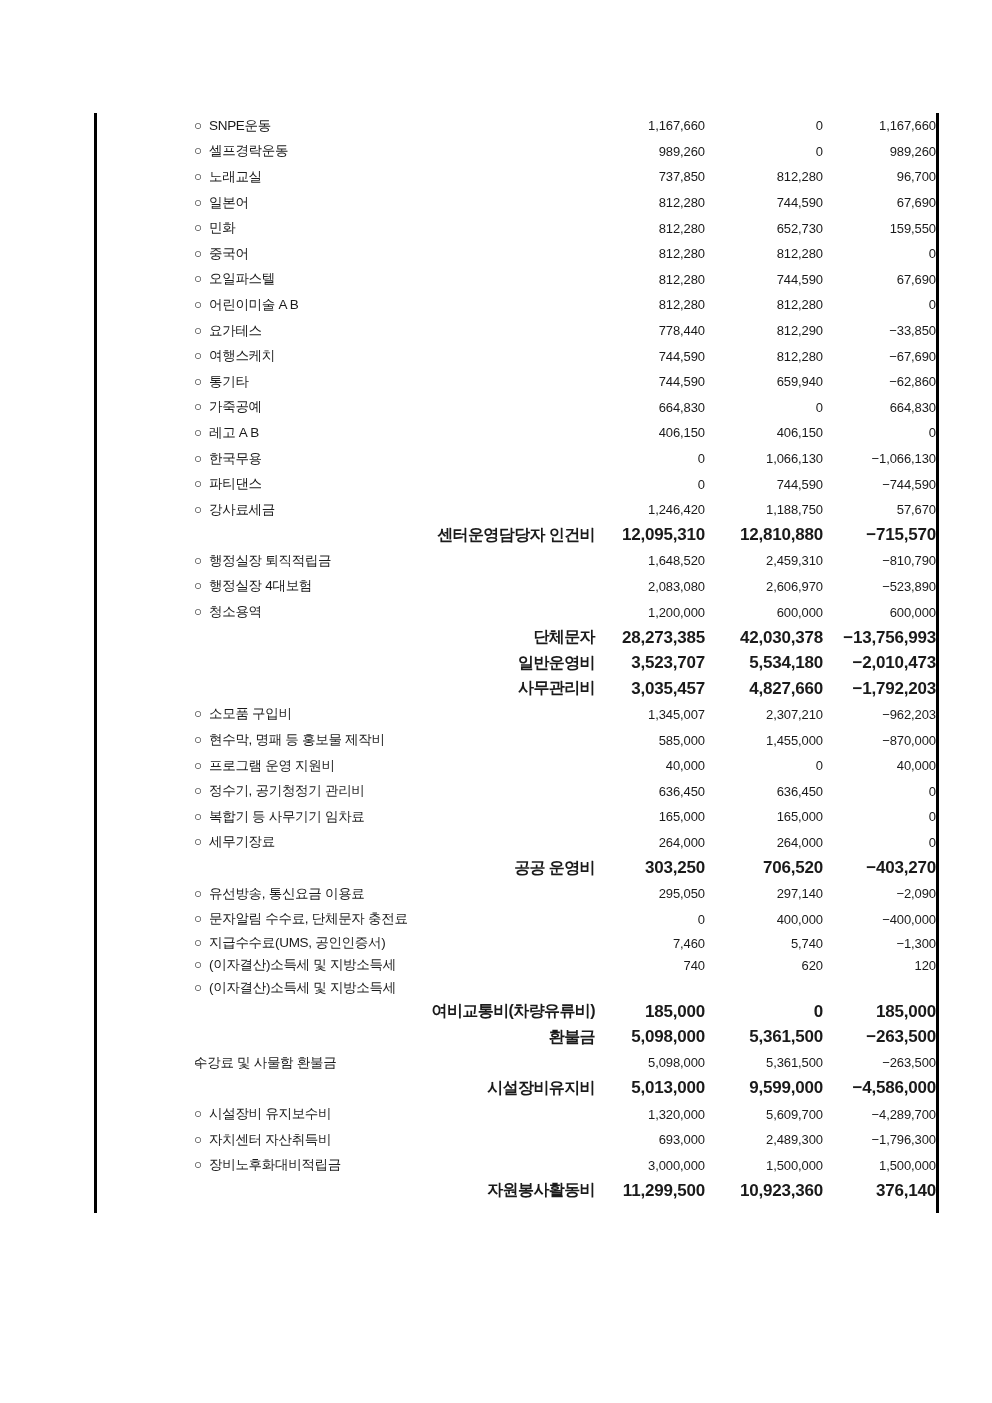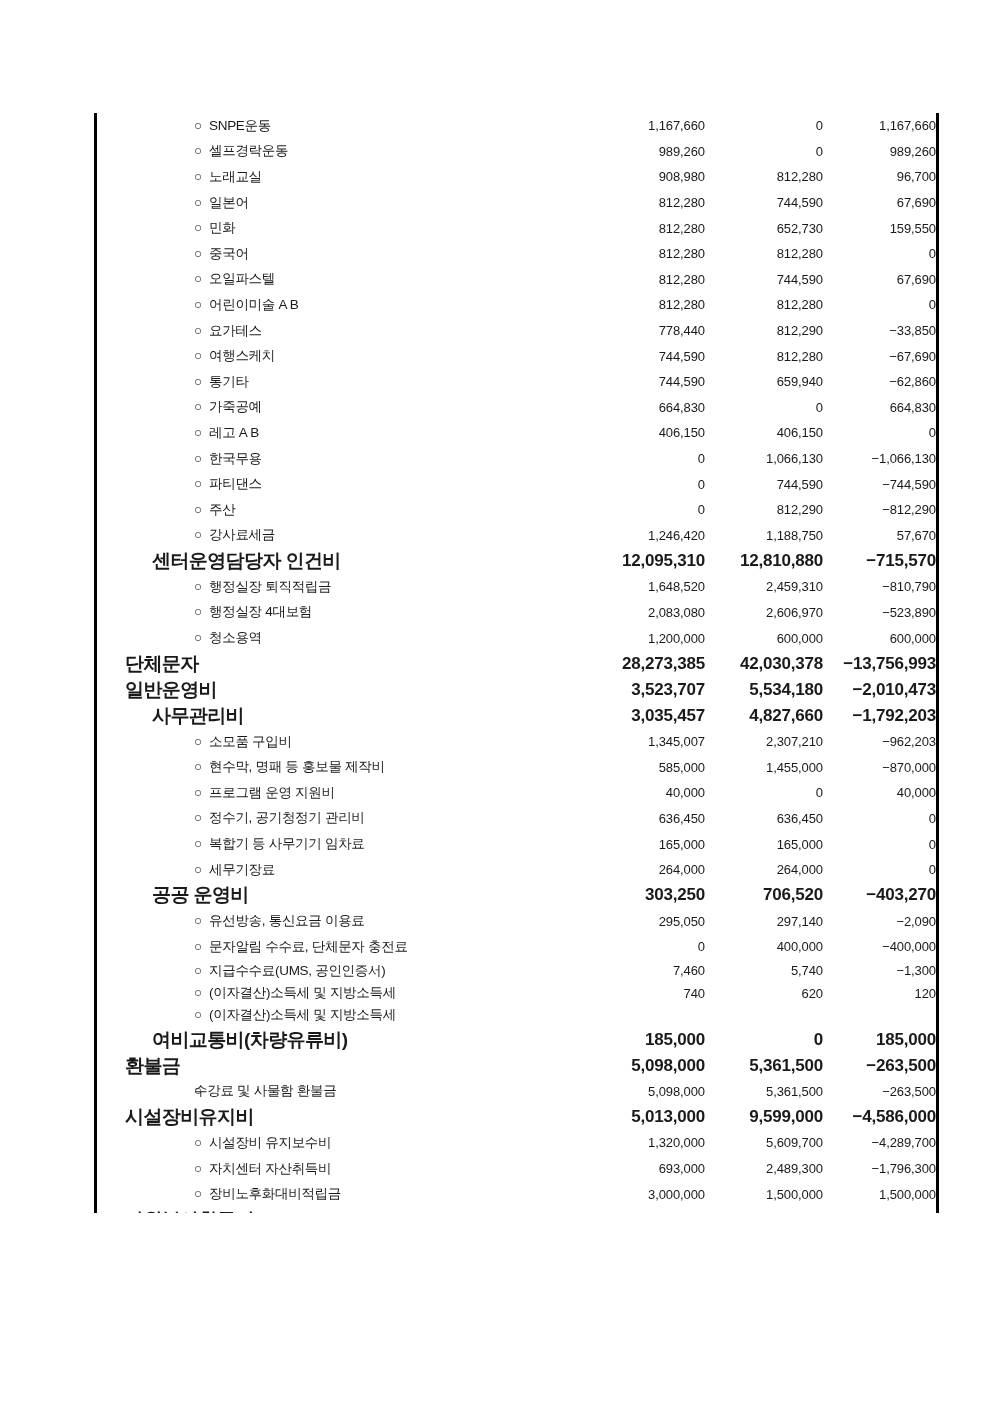--- a/index.html
+++ b/index.html
@@ -64,21 +64,21 @@
     white-space:nowrap;
     font-size:13.5px;
     letter-spacing:-0.3px;
   }
   .item .lbl{padding-left:42px;}
   .item .bullet{display:inline-block;width:15px;}
   .item.nogap .bullet{width:0;margin-right:0;}
 
   
   tr.hd td{font-weight:bold;}
-  tr.hd .lbl{font-size:19px;letter-spacing:-0.6px;}
+  tr.hd .lbl{font-size:16px;letter-spacing:-0.6px;text-align:right;}
   tr.hd .num{font-size:17px;letter-spacing:-0.2px;}
 
   
   .tb-top td{border-top:1px solid #000;}
   .tb-bot td{border-bottom:1px solid #000;}
 </style>
 </head>
 <body>
 
 <div class="page">
@@ -110,21 +110,21 @@
           <td class="vr2"></td>
           <td class="lbl"><span class="bullet">○</span><span>셀프경락운동</span></td>
           <td class="num">989,260</td>
           <td class="num">0</td>
           <td class="num last">989,260</td>
         </tr>
         <tr class="r item">
           <td class="vr1"></td>
           <td class="vr2"></td>
           <td class="lbl"><span class="bullet">○</span><span>노래교실</span></td>
-          <td class="num">908,980</td>
+          <td class="num">737,850</td>
           <td class="num">812,280</td>
           <td class="num last">96,700</td>
         </tr>
         <tr class="r item">
           <td class="vr1"></td>
           <td class="vr2"></td>
           <td class="lbl"><span class="bullet">○</span><span>일본어</span></td>
           <td class="num">812,280</td>
           <td class="num">744,590</td>
           <td class="num last">67,690</td>
@@ -210,28 +210,20 @@
           <td class="num last">−1,066,130</td>
         </tr>
         <tr class="r item">
           <td class="vr1"></td>
           <td class="vr2"></td>
           <td class="lbl"><span class="bullet">○</span><span>파티댄스</span></td>
           <td class="num">0</td>
           <td class="num">744,590</td>
           <td class="num last">−744,590</td>
         </tr>
-        <tr class="r item">
-          <td class="vr1"></td>
-          <td class="vr2"></td>
-          <td class="lbl"><span class="bullet">○</span><span>주산</span></td>
-          <td class="num">0</td>
-          <td class="num">812,290</td>
-          <td class="num last">−812,290</td>
-        </tr>
         <tr class="r item tb-bot">
           <td class="vr1"></td>
           <td class="vr2"></td>
           <td class="lbl"><span class="bullet">○</span><span>강사료세금</span></td>
           <td class="num">1,246,420</td>
           <td class="num">1,188,750</td>
           <td class="num last">57,670</td>
         </tr>
         <tr class="r hd tb-top tb-bot">
           <td class="vr1"></td>

